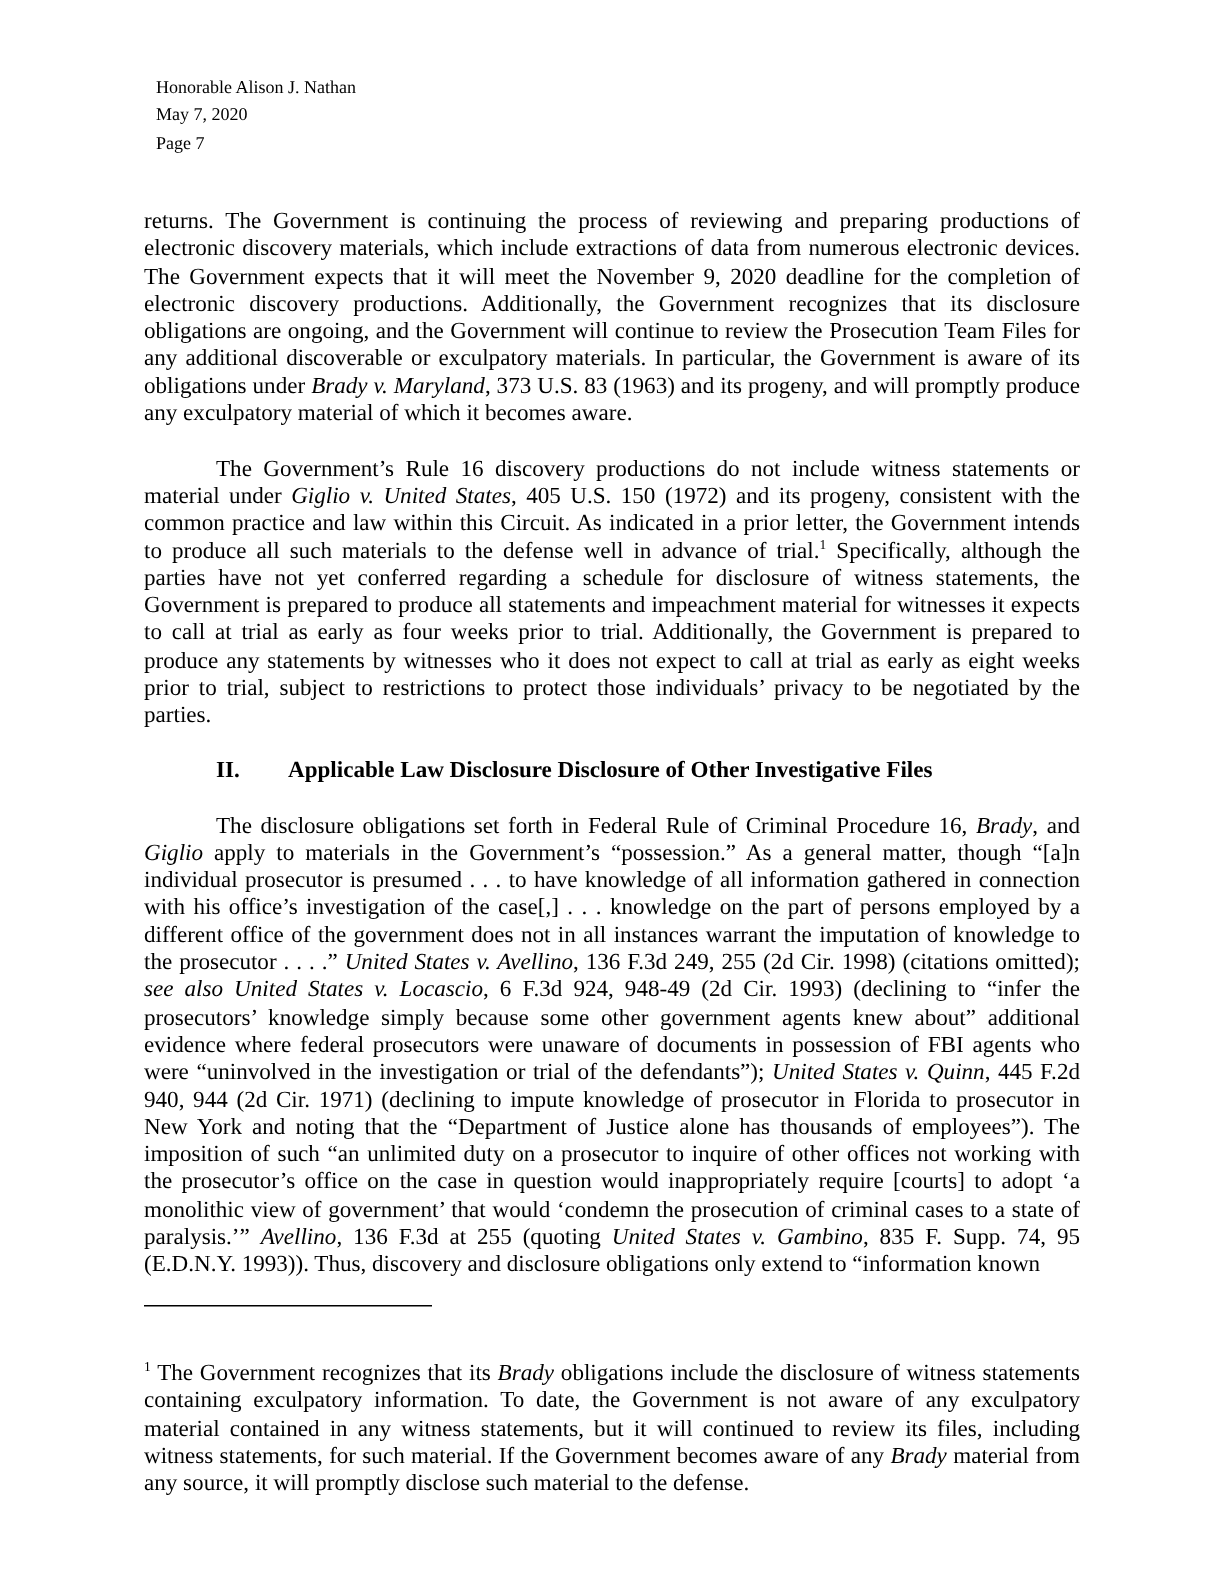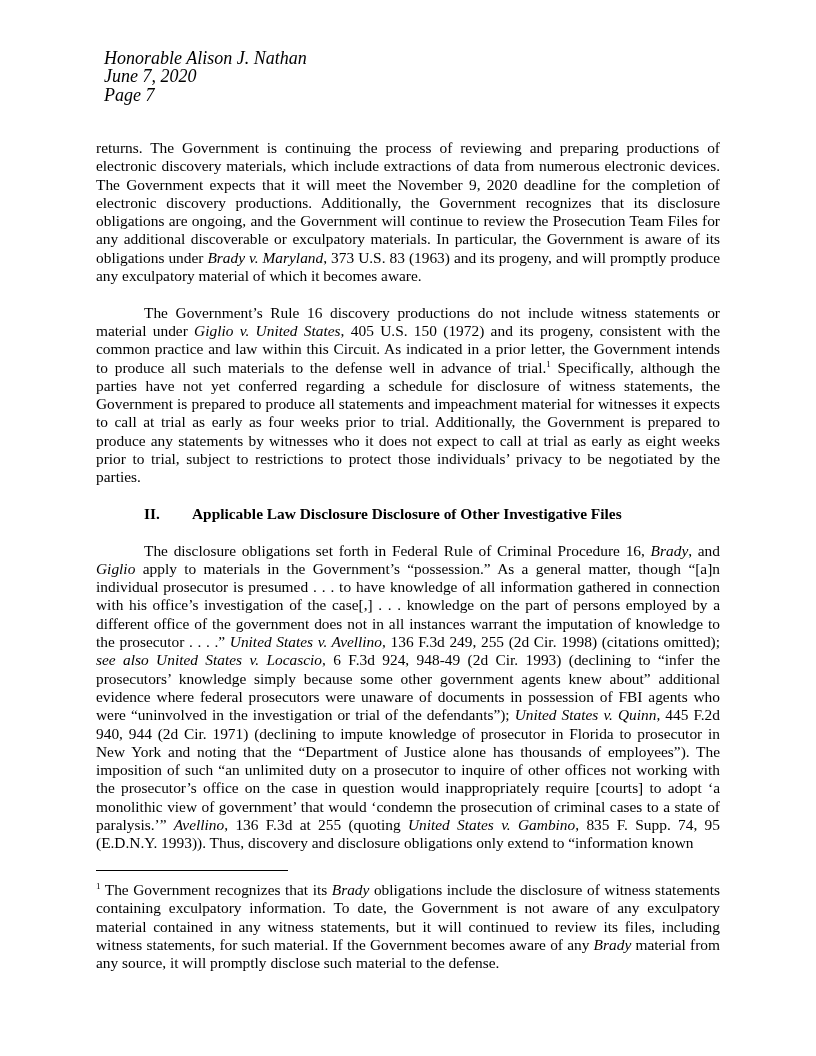--- a/index.html
+++ b/index.html
@@ -4,54 +4,54 @@
   <style>
     html, body { margin: 0; padding: 0; background: #ffffff; }
     body {
       width: 816px; height: 1056px; position: relative; overflow: hidden;
       font-family: "Liberation Serif", "DejaVu Serif", serif;
       color: #000000;
     }
     .page { position: absolute; left: 0; top: 0; width: 816px; height: 1056px; }
     .header {
       position: absolute; left: 104px; top: 49px;
-      font-size: 18px; line-height: 18.3px; font-style: italic;
+      font-size: 12px; line-height: 18.3px;
     }
     .header div { white-space: nowrap; }
     .body {
       position: absolute; left: 96px; top: 139px; width: 624px;
       font-size: 15.4px; line-height: 18.3px; text-align: justify;
     }
     .para { margin: 0; }
     .para.indent { text-indent: 48px; }
     .gap { height: 18.3px; }
     .heading {
       font-weight: bold; margin: 0; padding-left: 48px;
       display: flex; white-space: nowrap;
     }
     .heading .num { width: 48px; display: inline-block; }
     .fn-rule {
       position: absolute; left: 96px; top: 870px; width: 192px;
       border-top: 1px solid #000000; height: 0;
     }
     .footnote {
-      position: absolute; left: 96px; top: 881px; width: 624px;
+      position: absolute; left: 96px; top: 907px; width: 624px;
       font-size: 15.4px; line-height: 18.3px; text-align: justify;
     }
     sup { font-size: 9px; line-height: 0; vertical-align: super; }
     em { }
   </style>
 </head>
 <body>
 
 <div class="page">
 
   <div class="header">
     <div>Honorable Alison J. Nathan</div>
-    <div>June 7, 2020</div>
+    <div>May 7, 2020</div>
     <div>Page 7</div>
   </div>
 
   <div class="body">
     <p class="para"><span>returns. The Government is continuing the process of reviewing and preparing productions of electronic discovery materials, which include extractions of data from numerous electronic devices.  The Government expects that it will meet the November 9, 2020 deadline for the completion of electronic discovery productions.  Additionally, the Government recognizes that its disclosure obligations are ongoing, and the Government will continue to review the Prosecution Team Files for any additional discoverable or exculpatory materials.  In particular, the Government is aware of its obligations under </span><em>Brady v. Maryland</em><span>, 373 U.S. 83 (1963) and its progeny, and will promptly produce any exculpatory material of which it becomes aware.</span></p>
     <div class="gap"></div>
     <p class="para indent"><span>The Government’s Rule 16 discovery productions do not include witness statements or material under </span><em>Giglio v. United States</em><span>, 405 U.S. 150 (1972) and its progeny, consistent with the common practice and law within this Circuit.  As indicated in a prior letter, the Government intends to produce all such materials to the defense well in advance of trial.</span><sup>1</sup><span>  Specifically, although the parties have not yet conferred regarding a schedule for disclosure of witness statements, the Government is prepared to produce all statements and impeachment material for witnesses it expects to call at trial as early as four weeks prior to trial.  Additionally, the Government is prepared to produce any statements by witnesses who it does not expect to call at trial as early as eight weeks prior to trial, subject to restrictions to protect those individuals’ privacy to be negotiated by the parties.</span></p>
     <div class="gap"></div>
     <p class="heading">
       <span class="num">II.</span>

